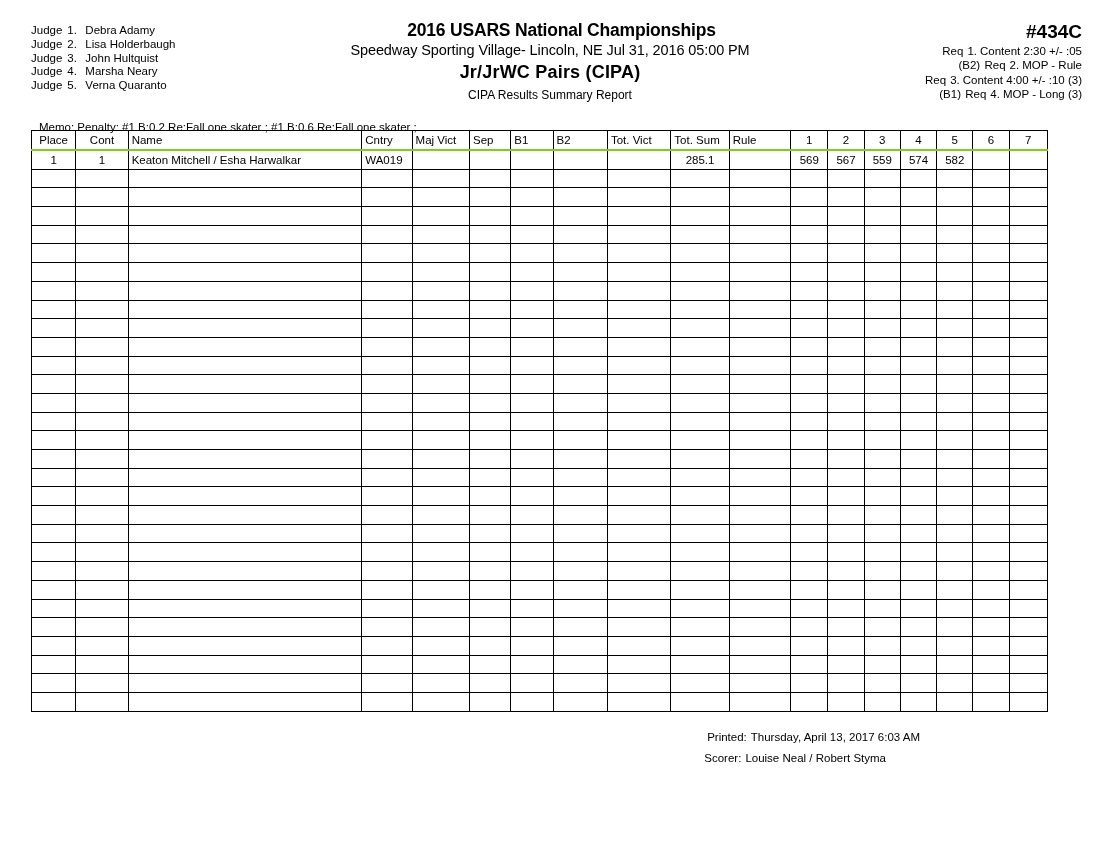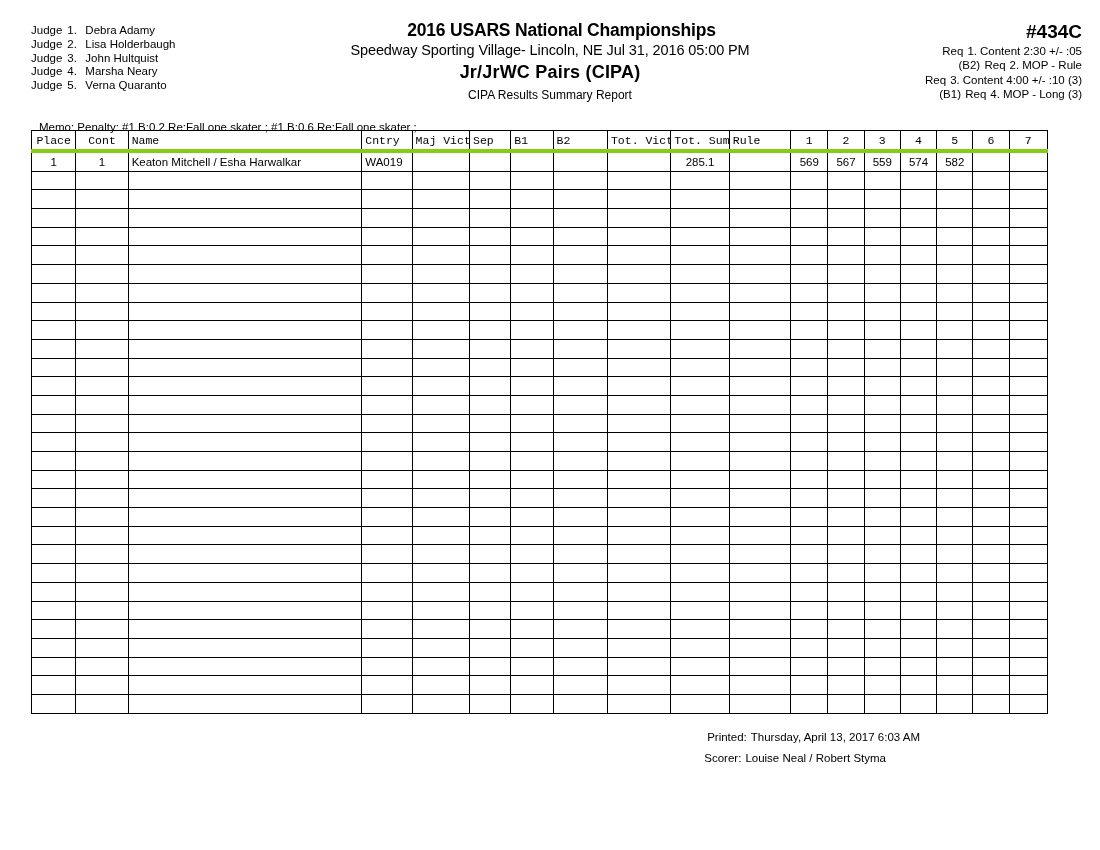--- a/index.html
+++ b/index.html
@@ -120,22 +120,21 @@
     height: 17.7px;
     padding: 0 3px;
     font-weight: normal;
     overflow: hidden;
     white-space: nowrap;
     vertical-align: middle;
   }
   table#results-table thead th {
     text-align: left;
     height: 18px;
-    border-bottom: 4px solid #84cc16;
-    font-family: Liberation Mono, monospace;
+    border-bottom: 2px solid #84cc16;
   }
   table#results-table thead th.ctr { text-align: center; }
   table#results-table tbody td { text-align: center; }
   table#results-table tbody td.name-cell { text-align: left; }
   table#results-table tbody td.cntry-cell { text-align: left; }
   table#results-table tbody td.sum-cell { text-align: center; }
 
   
   #footer-block {
     position: absolute;

